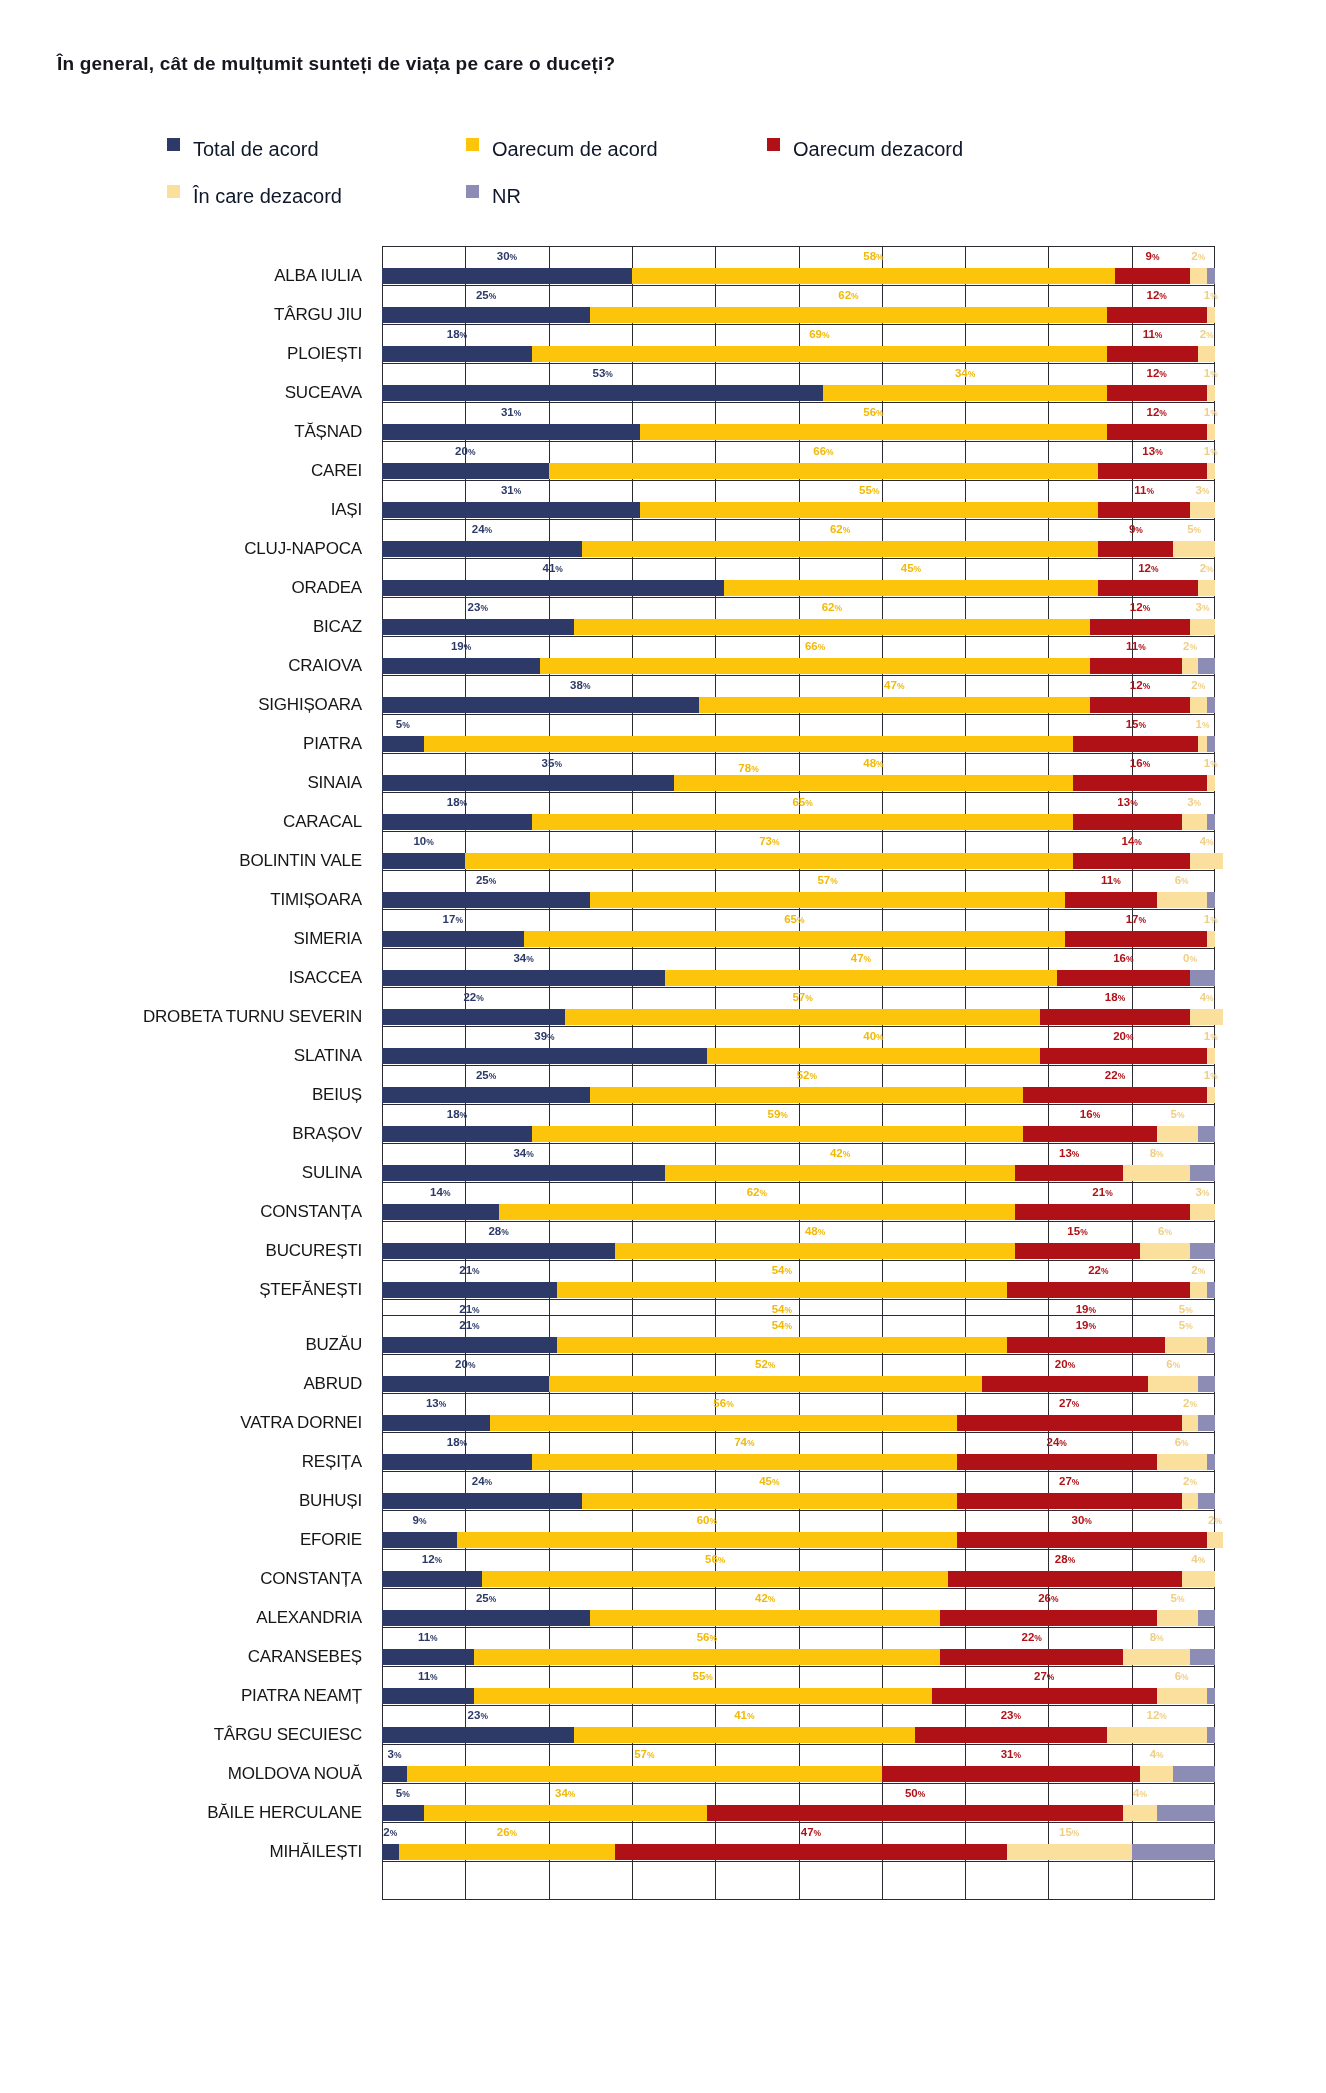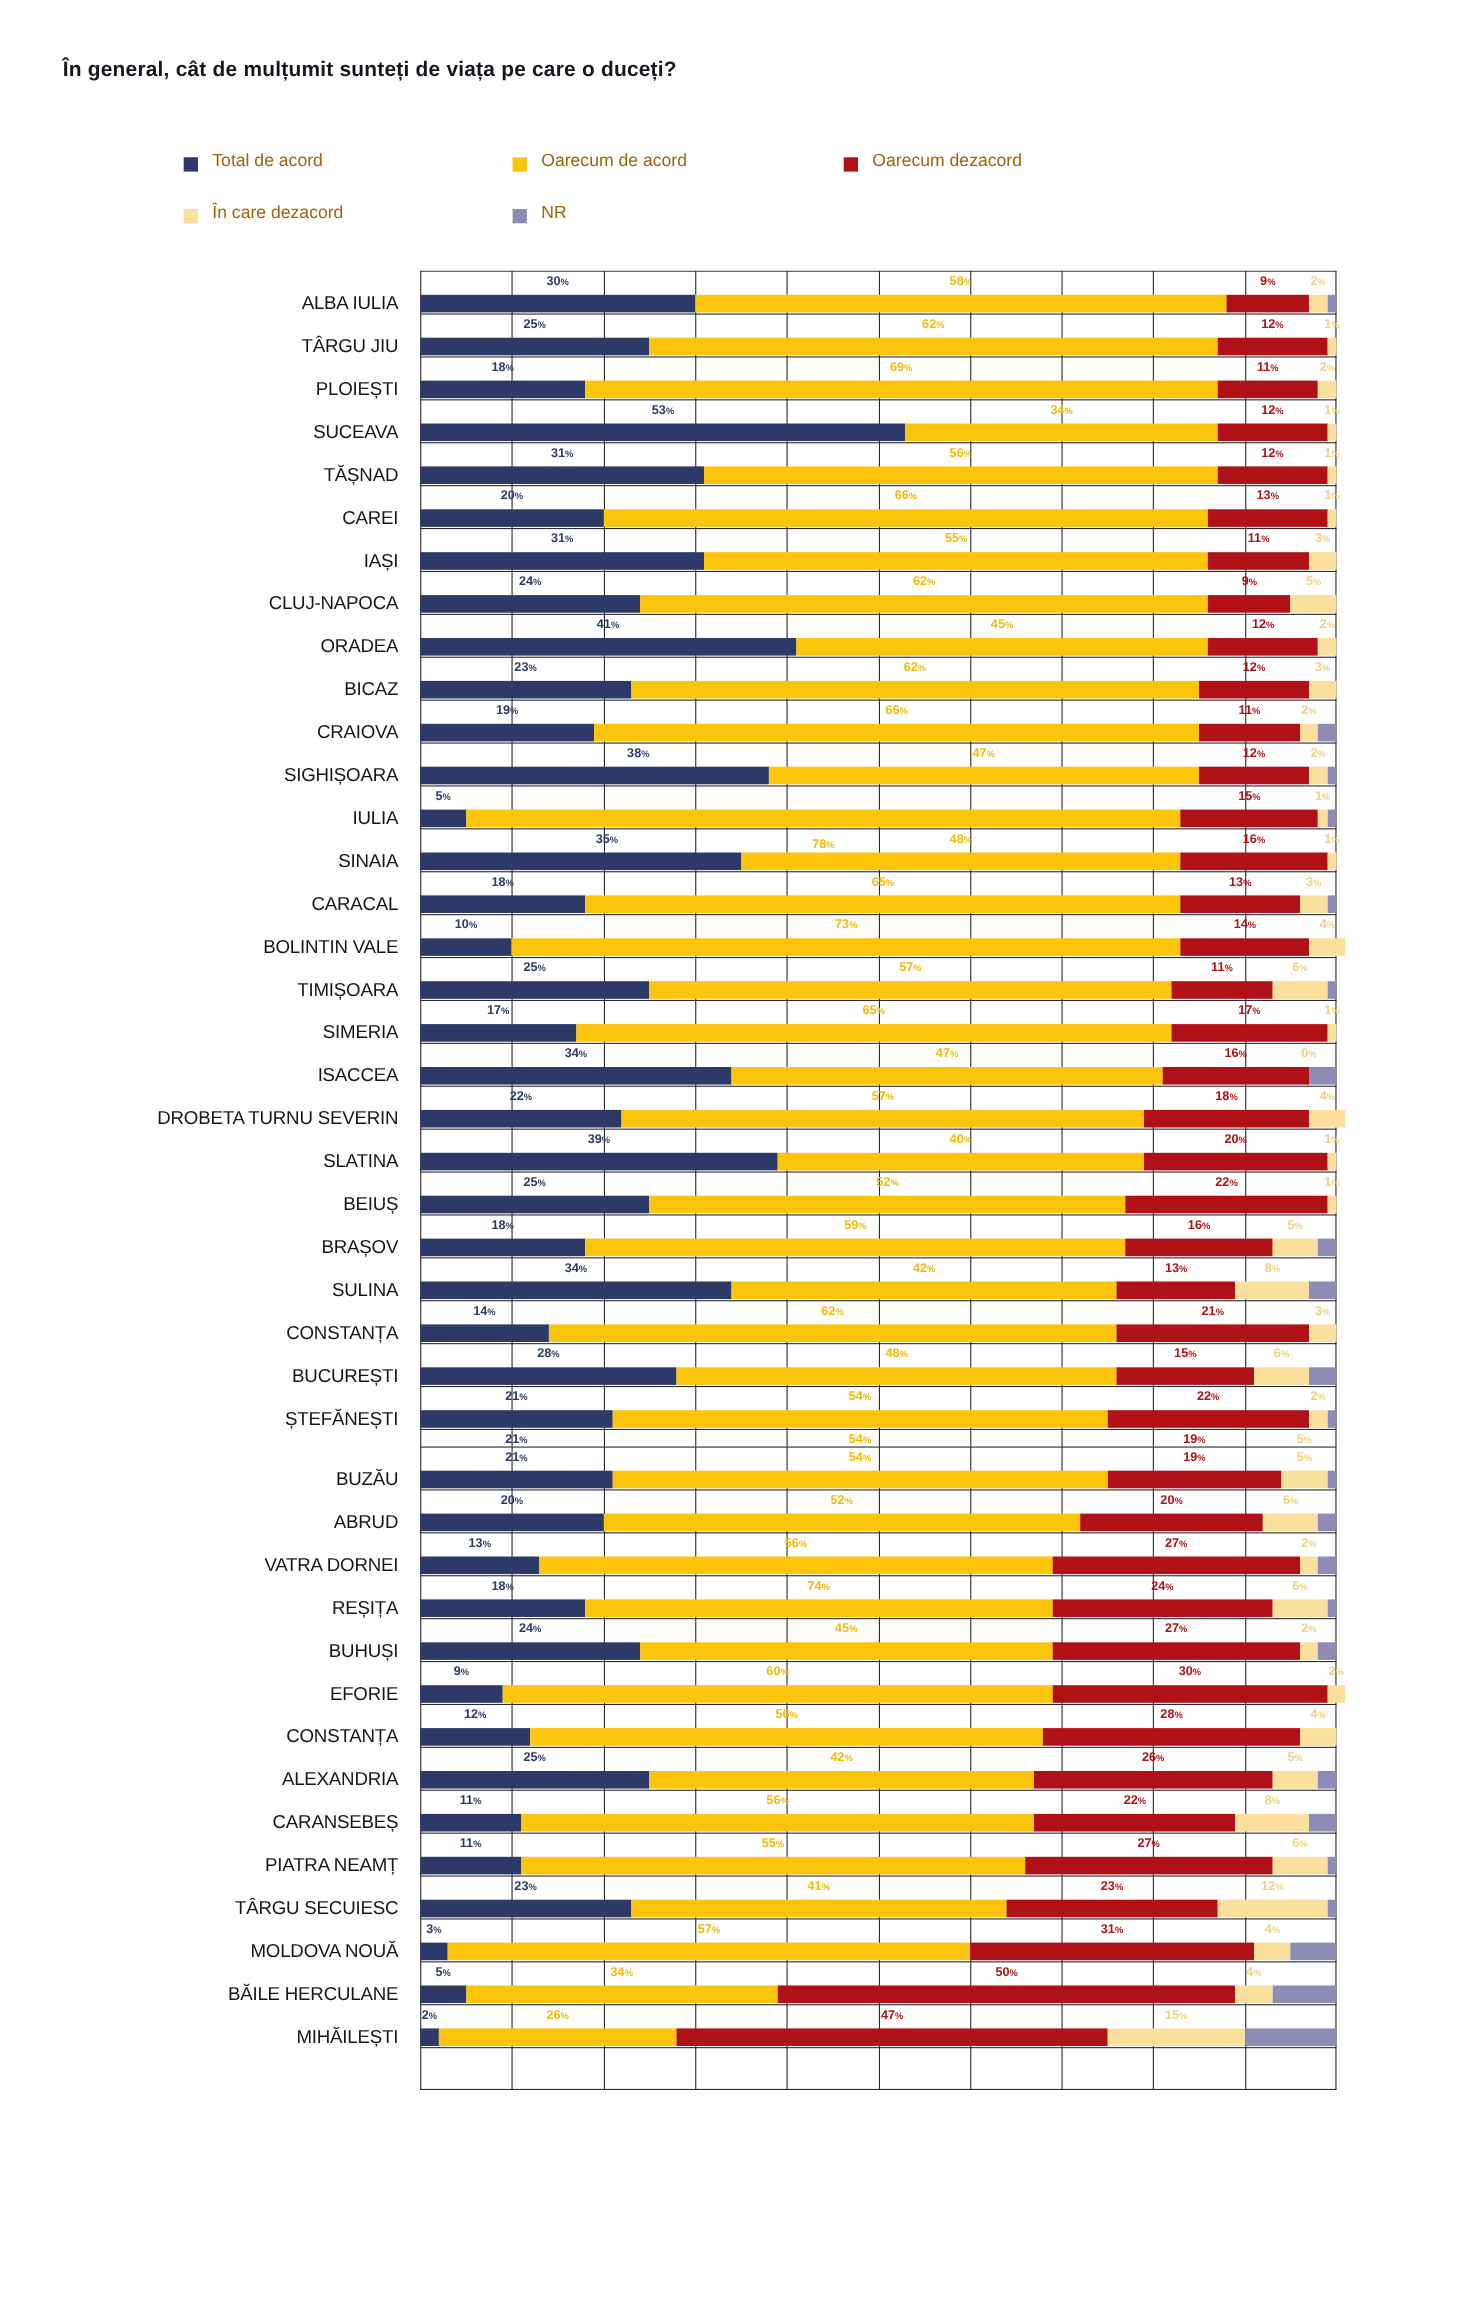--- a/index.html
+++ b/index.html
@@ -5,22 +5,22 @@
   html,body{margin:0;padding:0}
   body{
     width:1326px;height:2093px;position:relative;background:#ffffff;
     font-family:"Liberation Sans",sans-serif;overflow:hidden;
   }
   .page-title{
     position:absolute;left:57px;top:40px;font-size:19px;font-weight:700;
     color:#16161f;letter-spacing:.2px;
   }
   .legend-item{
-    position:absolute;display:flex;align-items:flex-end;gap:13px;
-    font-size:16px;color:#a16207;white-space:nowrap;
+    position:absolute;display:flex;align-items:flex-start;gap:13px;
+    font-size:20px;color:#0f172a;white-space:nowrap;
   }
   .swatch{width:13px;height:13px;display:inline-block;flex:0 0 13px}
   #legend-item-0{left:167px;top:138px}
   #legend-item-1{left:466px;top:138px}
   #legend-item-2{left:767px;top:138px}
   #legend-item-3{left:167px;top:185px}
   #legend-item-4{left:466px;top:185px}
 
   .panel{position:absolute;left:0;width:1326px}
   #panel1{top:246px;height:1069px;overflow:hidden}
@@ -74,21 +74,21 @@
       <div class="city" style="top: 98px;">PLOIEȘTI</div>
       <div class="city" style="top: 137px;">SUCEAVA</div>
       <div class="city" style="top: 176px;">TĂȘNAD</div>
       <div class="city" style="top: 215px;">CAREI</div>
       <div class="city" style="top: 254px; text-align: right;">IAȘI</div>
       <div class="city" style="top: 293px;">CLUJ-NAPOCA</div>
       <div class="city" style="top: 332px;">ORADEA</div>
       <div class="city" style="top: 371px;">BICAZ</div>
       <div class="city" style="top: 410px;">CRAIOVA</div>
       <div class="city" style="top: 449px;">SIGHIȘOARA</div>
-      <div class="city" style="top: 488px;">IULIA</div>
+      <div class="city" style="top: 488px;">PIATRA</div>
       <div class="city" style="top: 527px;">SINAIA</div>
       <div class="city" style="top: 566px;">CARACAL</div>
       <div class="city" style="top: 605px;">BOLINTIN VALE</div>
       <div class="city" style="top: 644px;">TIMIȘOARA</div>
       <div class="city" style="top: 683px;">SIMERIA</div>
       <div class="city" style="top: 722px;">ISACCEA</div>
       <div class="city" style="top: 761px;">DROBETA TURNU SEVERIN</div>
       <div class="city" style="top: 800px;">SLATINA</div>
       <div class="city" style="top: 839px;">BEIUȘ</div>
       <div class="city" style="top: 878px;">BRAȘOV</div>

